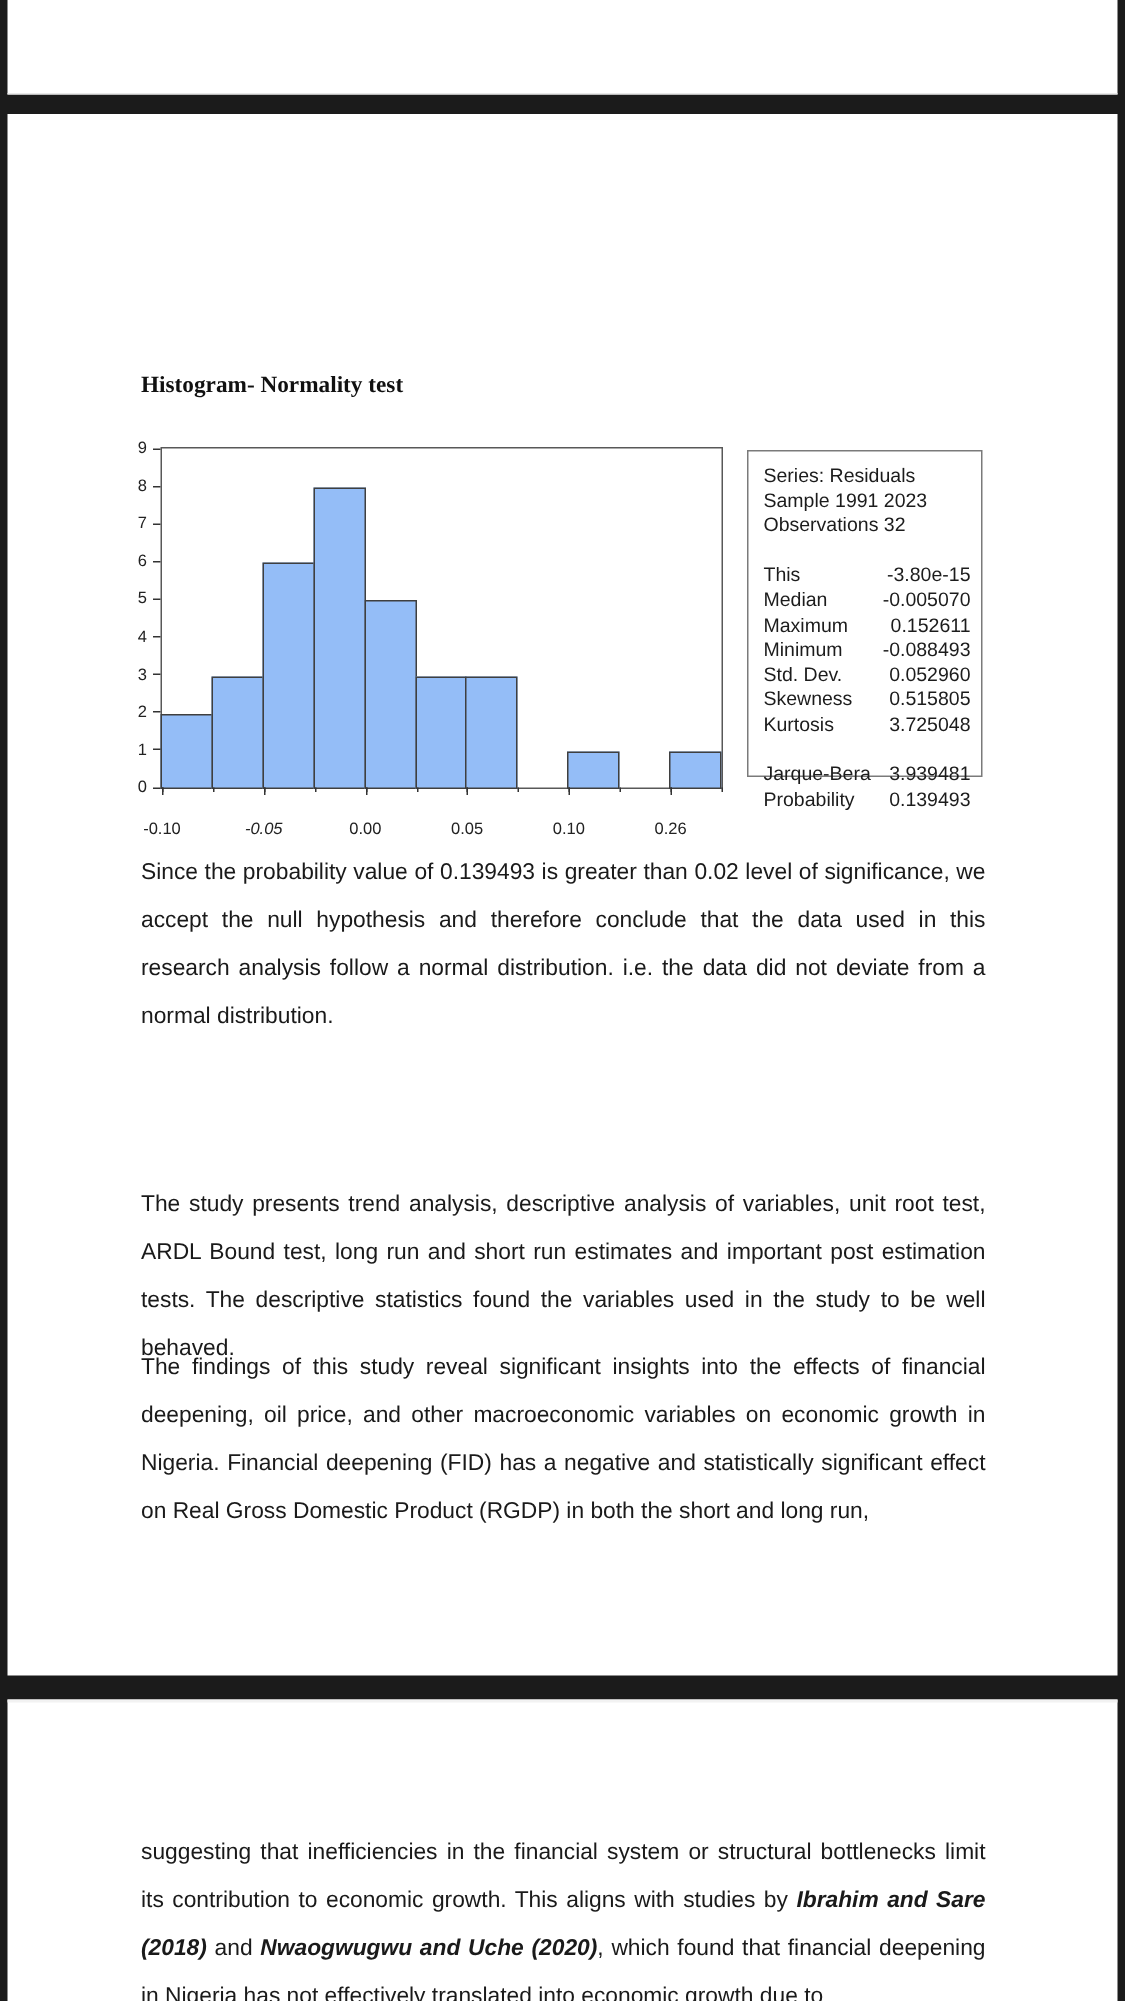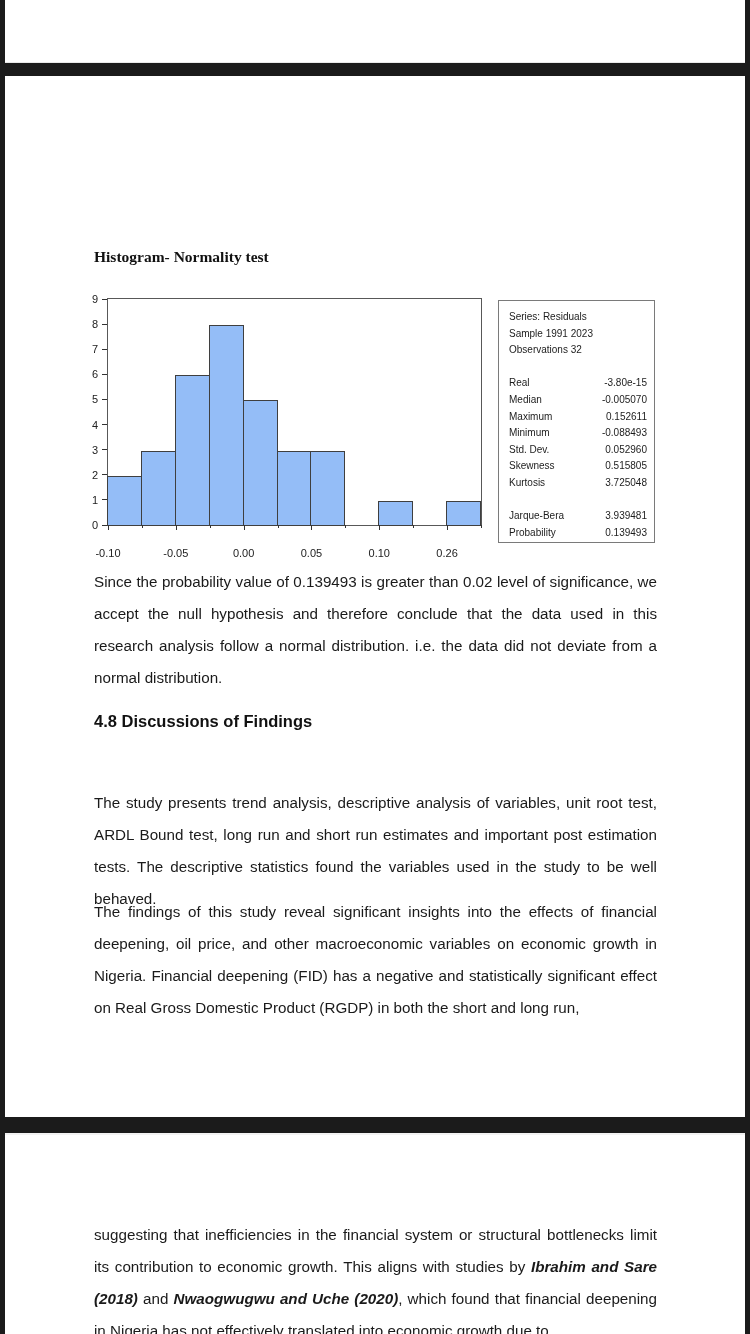--- a/index.html
+++ b/index.html
@@ -46,25 +46,25 @@
   }
   .xtick { position: absolute; width: 1px; background: #333; }
   .xlab {
     position: absolute; width: 44px; text-align: center;
     font-size: 11px; color: #222; line-height: 13px; margin-top: 14px;
   }
 
   
   #stats-panel {
     position: absolute; left: 493px; top: 224px;
-    width: 157px; height: 243px;
+    width: 157px; height: 218px;
     border: 1px solid #7a7a7a;
     box-sizing: border-box;
     background: #fff;
-    font-size: 10px; color: #1c1c1c;
+    font-size: 13px; color: #1c1c1c;
     padding-top: 8px;
   }
   .stat-line {
     display: flex; justify-content: space-between;
     height: 16.6px; line-height: 16.6px;
     padding: 0 7px 0 10px;
     white-space: nowrap;
   }
   .stat-spacer { height: 16.6px; }
 
@@ -129,21 +129,21 @@
         <div class="xtick" style="left: 170px; top: 226px; height: 3px;"></div>
         <div class="xtick" style="left: 203px; top: 226px; height: 3px;"></div>
         <div class="xtick" style="left: 237px; top: 226px; height: 3px;"></div>
         <div class="xtick" style="left: 271px; top: 226px; height: 3px;"></div>
         <div class="xtick" style="left: 305px; top: 226px; height: 3px;"></div>
         <div class="xtick" style="left: 339px; top: 226px; height: 3px;"></div>
         <div class="xtick" style="left: 373px; top: 226px; height: 3px;"></div>
         <div class="xtick" style="left: 0px; top: 226px; height: 5px;"></div>
         <div class="xlab" style="left: -22px; top: 234px;">-0.10</div>
         <div class="xtick" style="left: 67.8182px; top: 226px; height: 5px;"></div>
-        <div class="xlab" style="left: 45.8182px; top: 234px;">-0.05</div>
+        <div class="xlab" style="left: 45.8182px; top: 234px; font-style: italic;">-0.05</div>
         <div class="xtick" style="left: 135.636px; top: 226px; height: 5px;"></div>
         <div class="xlab" style="left: 113.636px; top: 234px;">0.00</div>
         <div class="xtick" style="left: 203.455px; top: 226px; height: 5px;"></div>
         <div class="xlab" style="left: 181.455px; top: 234px; text-align: center;">0.05</div>
         <div class="xtick" style="left: 271.273px; top: 226px; height: 5px;"></div>
         <div class="xlab" style="left: 249.273px; top: 234px;">0.10</div>
         <div class="xtick" style="left: 339.091px; top: 226px; height: 5px;"></div>
         <div class="xlab" style="left: 317.091px; top: 234px;">0.26</div>
       </div>
   </div>
@@ -153,21 +153,21 @@
         <span>Series: Residuals</span>
       </div>
       <div class="stat-line">
         <span>Sample 1991 2023</span>
       </div>
       <div class="stat-line">
         <span>Observations 32</span>
       </div>
       <div class="stat-spacer"></div>
       <div class="stat-line">
-        <span>Real</span>
+        <span>This</span>
         <span>-3.80e-15</span>
       </div>
       <div class="stat-line">
         <span>Median</span>
         <span>-0.005070</span>
       </div>
       <div class="stat-line">
         <span>Maximum</span>
         <span>0.152611</span>
       </div>
@@ -193,21 +193,20 @@
         <span>3.939481</span>
       </div>
       <div class="stat-line">
         <span>Probability</span>
         <span>0.139493</span>
       </div>
     </div>
 
   <div class="para" style="top:490px;">Since the probability value of 0.139493 is greater than 0.02 level of significance, we accept the null hypothesis and therefore conclude that the data used in this research analysis follow a normal distribution. i.e. the data did not deviate from a normal distribution.</div>
 
-  <div class="subheading" style="top:633px;">4.8 Discussions of Findings</div>
 
   <div class="para" style="top:711px;">The study presents trend analysis, descriptive analysis of variables, unit root test, ARDL Bound test, long run and short run estimates and important post estimation tests. The descriptive statistics found the variables used in the study to be well behaved.</div>
 
   <div class="para" style="top:820px;">The findings of this study reveal significant insights into the effects of financial deepening, oil price, and other macroeconomic variables on economic growth in Nigeria. Financial deepening (FID) has a negative and statistically significant effect on Real Gross Domestic Product (RGDP) in both the short and long run,</div>
 
 </div>
 
 <div class="page" id="page-next">
   <div class="para" style="top:84px;" id="next-page-para"><span>suggesting that inefficiencies in the financial system or structural bottlenecks limit its contribution to economic growth. This aligns with studies by </span><span class="bi">Ibrahim and Sare (2018)</span><span> and </span><span class="bi">Nwaogwugwu and Uche (2020)</span><span>, which found that financial deepening in Nigeria has not effectively translated into economic growth due to</span></div>
 </div>

